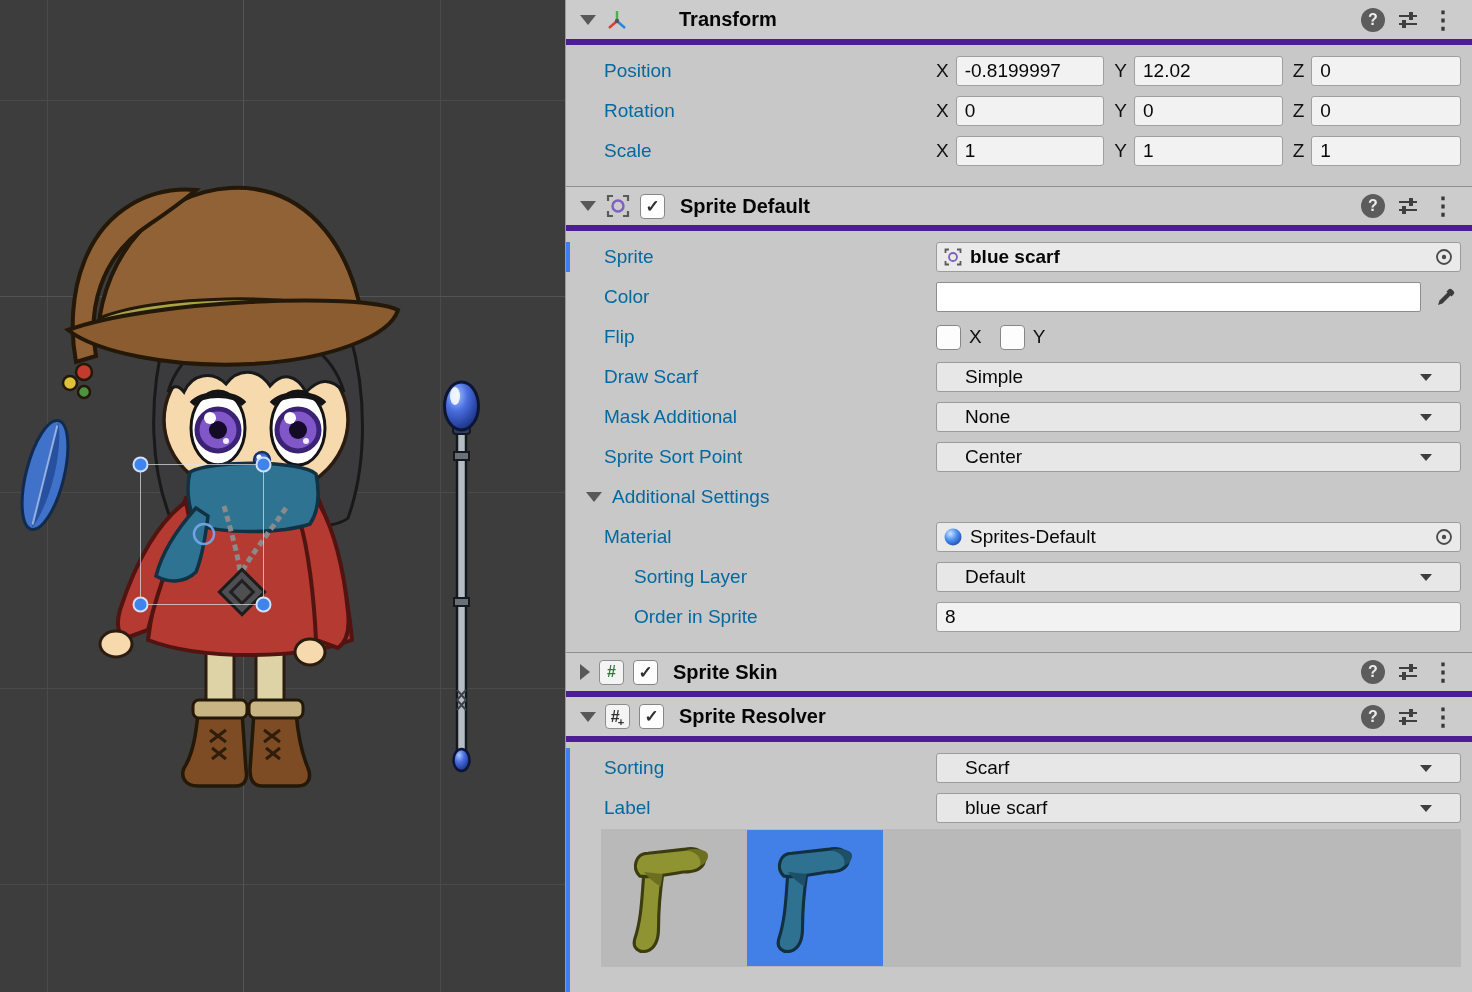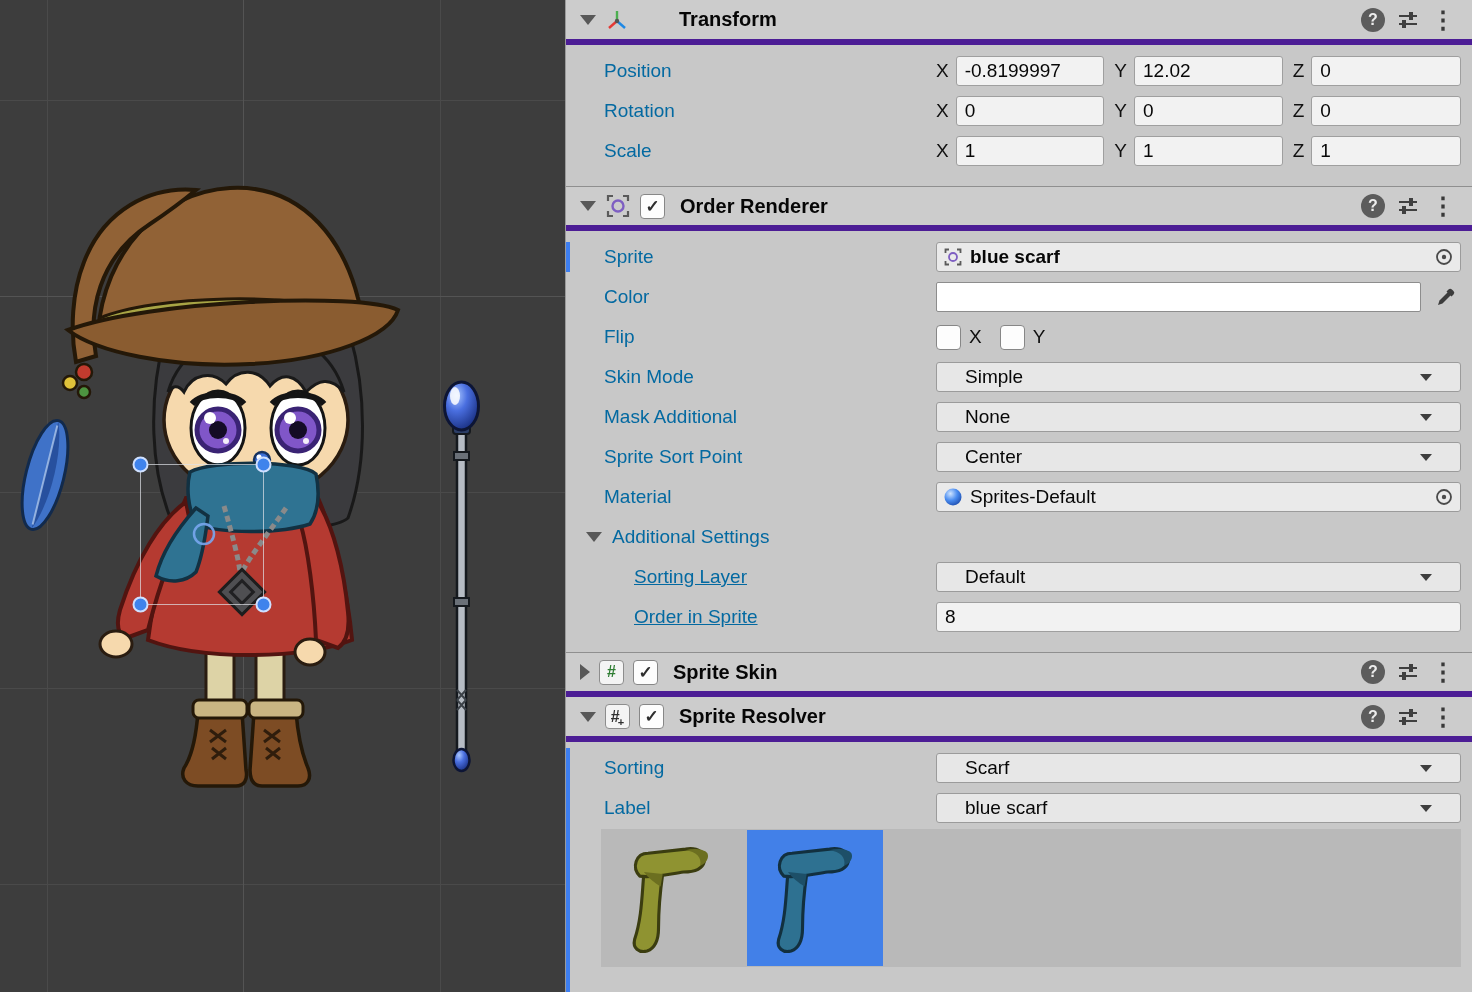--- a/index.html
+++ b/index.html
@@ -36,21 +36,21 @@
   .script-icon { width:25px; height:25px; background:#f4f4f4; border:1px solid #8d8d8d; border-radius:4px;
     display:flex; align-items:center; justify-content:center; font-size:16px; font-weight:bold; }
   .hash-green { color:#2e7d32; }
   .hash-dark { color:#2f2f2f; }
   .plus-sub { font-size:11px; font-weight:bold; color:#2f2f2f; margin:10px 0 0 -2px; }
 
   .rows { padding:11px 11px 0 0; }
   .prop-row { display:flex; align-items:center; height:30px; margin-bottom:10px; padding-left:38px; }
   .prop-label { flex:0 0 332px; color:#0369a1; white-space:nowrap; }
   .prop-label.bold { font-weight:normal; }
-  .prop-label.indent { padding-left:30px;text-decoration:underline; }
+  .prop-label.indent { padding-left:30px; }
   .foldrow { padding-left:20px; }
   .foldrow .fold { margin-right:10px; }
 
   .fields { flex:1; display:flex; align-items:center; gap:10px; min-width:0; }
 
   .vec { display:flex; align-items:center; gap:7px; flex:1; min-width:0; }
   .vec-axis { color:#101010; }
   .tf { flex:1; height:30px; background:#f2f2f2; border:1px solid #9f9f9f; border-radius:3px;
     padding:0 8px; display:flex; align-items:center; min-width:0; color:#070707; white-space:nowrap; overflow:hidden; }
 
@@ -286,21 +286,21 @@
 
     <div class="comp-header bordered">
       <div class="fold open"></div>
       <svg width="26" height="26" viewBox="0 0 26 26">
         <path d="M3 8 V3 H8 M18 3 H23 V8 M23 18 V23 H18 M8 23 H3 V18" fill="none" stroke="#5a5a5a" stroke-width="2.2"></path>
         <circle cx="13" cy="13" r="5.5" fill="none" stroke="#7e5fc2" stroke-width="2.4"></circle>
       </svg>
       <div class="checkbox">
           <span>✓</span>
         </div>
-      <div class="comp-title">Order Renderer</div>
+      <div class="comp-title">Sprite Default</div>
       <div class="spacer"></div>
       <div class="hbtn">
           <div class="help-badge">?</div>
         </div>
       <div class="hbtn">
         <svg width="24" height="24" viewBox="0 0 24 24">
           <line x1="3" y1="8" x2="21" y2="8" stroke="#3f3f3f" stroke-width="2"></line>
           <line x1="15" y1="4" x2="15" y2="12" stroke="#3f3f3f" stroke-width="4"></line>
           <line x1="3" y1="16" x2="21" y2="16" stroke="#3f3f3f" stroke-width="2"></line>
           <line x1="8" y1="12" x2="8" y2="20" stroke="#3f3f3f" stroke-width="4"></line>
@@ -348,21 +348,21 @@
         <div class="prop-label">Flip</div>
         <div class="fields" style="gap:8px;">
           <div class="checkbox"></div>
           <span>X</span>
           <div class="checkbox" style="margin-left:10px;"></div>
           <span>Y</span>
         </div>
       </div>
 
       <div class="prop-row">
-        <div class="prop-label">Skin Mode</div>
+        <div class="prop-label">Draw Scarf</div>
         <div class="fields">
           <div class="dropdown">
             <span>Simple</span>
             <div class="dd-arrow"></div>
           </div>
         </div>
       </div>
 
       <div class="prop-row">
         <div class="prop-label">Mask Additional</div>
@@ -375,20 +375,25 @@
       </div>
 
       <div class="prop-row">
         <div class="prop-label">Sprite Sort Point</div>
         <div class="fields">
           <div class="dropdown">
             <span>Center</span>
             <div class="dd-arrow"></div>
           </div>
         </div>
+      </div>
+
+      <div class="prop-row foldrow">
+        <div class="fold open"></div>
+        <div class="prop-label bold">Additional Settings</div>
       </div>
 
       <div class="prop-row">
         <div class="prop-label">Material</div>
         <div class="fields">
           <div class="objfield">
             <svg width="20" height="20" viewBox="0 0 20 20">
               <defs>
                 <radialGradient id="mg" cx="35%" cy="30%" r="80%">
                   <stop offset="0" stop-color="#cfe4ff"></stop>
@@ -402,25 +407,20 @@
             <div class="obj-picker">
               <svg width="20" height="20" viewBox="0 0 20 20">
                 <circle cx="10" cy="10" r="7" fill="none" stroke="#4a4a4a" stroke-width="1.8"></circle>
                 <circle cx="10" cy="10" r="2.2" fill="#4a4a4a"></circle>
               </svg>
             </div>
           </div>
         </div>
       </div>
 
-      <div class="prop-row foldrow">
-        <div class="fold open"></div>
-        <div class="prop-label bold">Additional Settings</div>
-      </div>
-
       <div class="prop-row">
         <div class="prop-label indent">Sorting Layer</div>
         <div class="fields">
           <div class="dropdown">
             <span>Default</span>
             <div class="dd-arrow"></div>
           </div>
         </div>
       </div>
 

